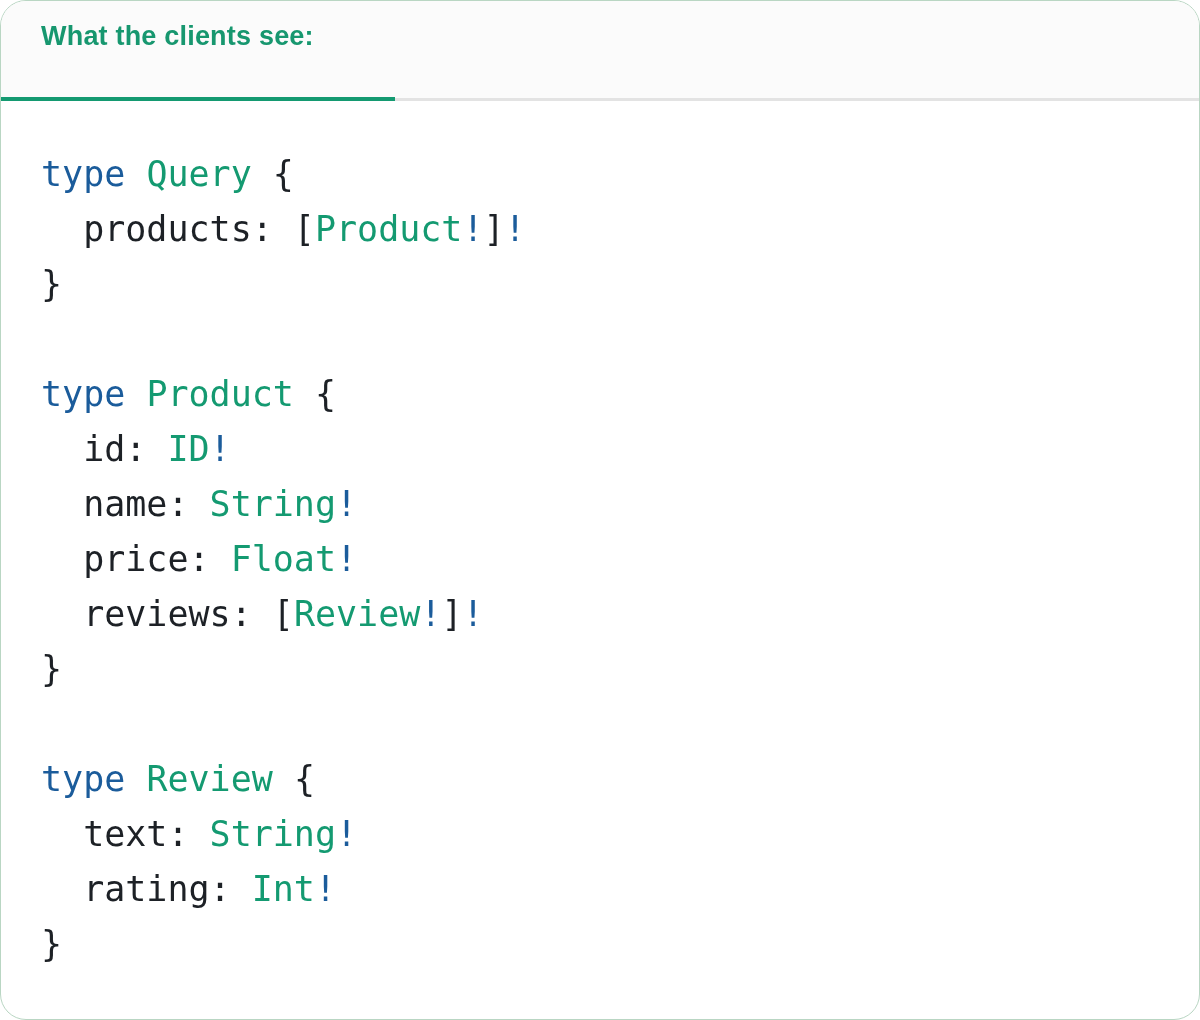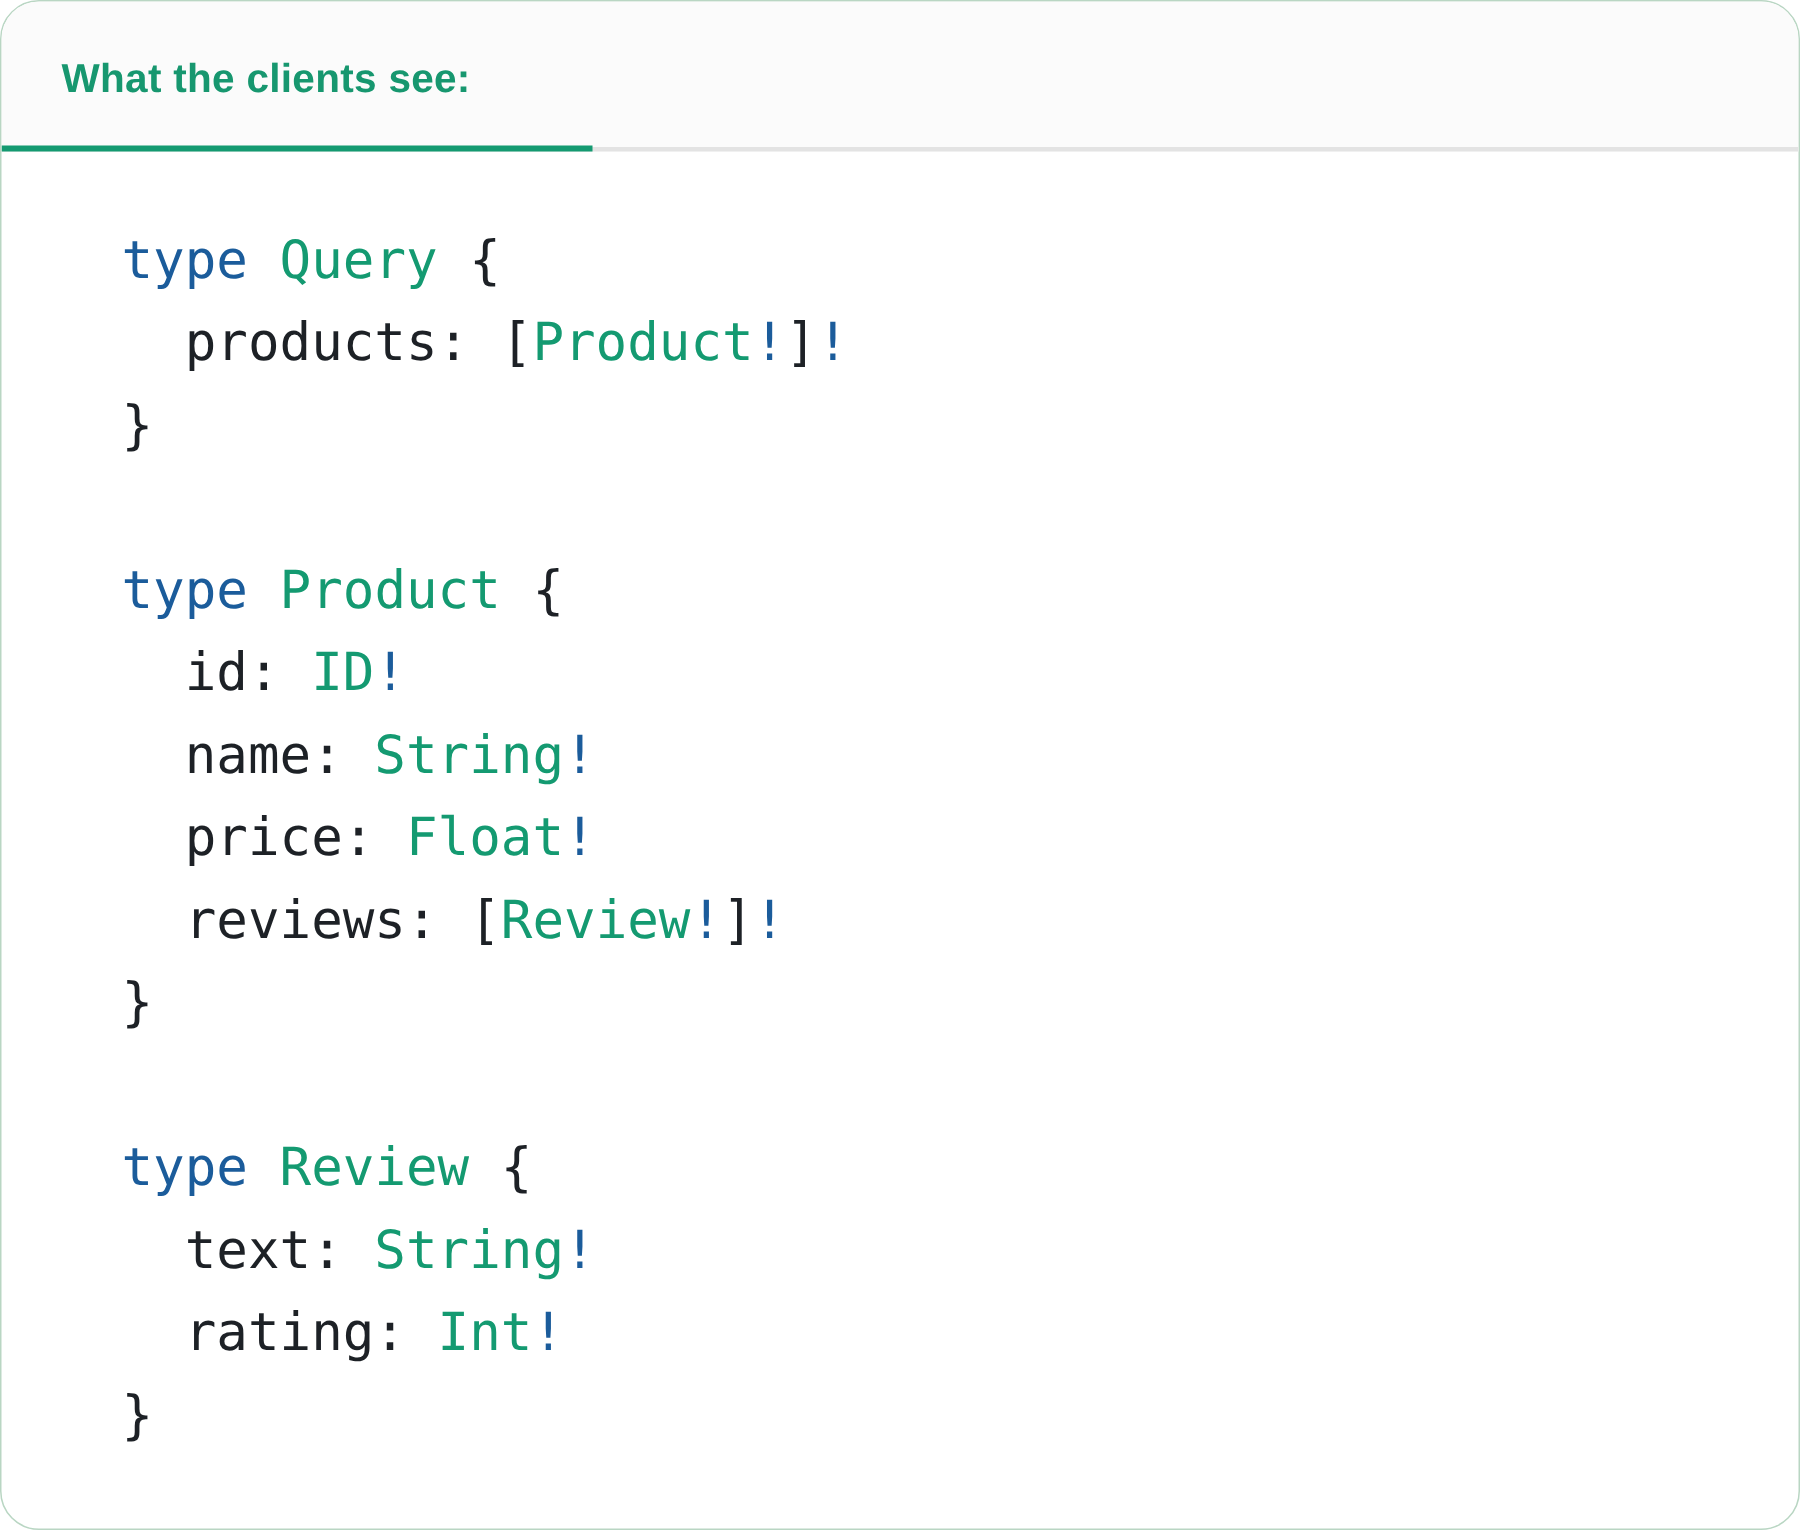--- a/index.html
+++ b/index.html
@@ -30,21 +30,21 @@
     position:relative;
     height:100px;
     background:var(--header-bg);
     border-bottom:3px solid var(--header-border);
   }
 
   .tab{
     display:inline-block;
     height:97px;
     width:394px;
-    padding:36px 0 0 40px;
+    padding:20px 0 0 40px;
     cursor:pointer;
   }
 
   .tab-label{
     font-size:27px;
     font-weight:600;
     letter-spacing:0.2px;
     color:var(--header-green);
     white-space:nowrap;
   }
@@ -60,21 +60,21 @@
 
   .code{
     padding:46px 20px 0 40px;
     font-family:"DejaVu Sans Mono", monospace;
     font-size:35px;
     line-height:55px;
     color:var(--code-dark);
     white-space:pre;
   }
 
-  .code-line{min-height:55px;margin-left:40px;}
+  .code-line{min-height:55px;}
   .tok-kw{color:var(--blue);}
   .tok-ty{color:var(--green);}
   .tok-pl{color:var(--code-dark);}
 </style>
 </head>
 <body>
 
 <div class="card">
 
   <div class="tab-bar">

